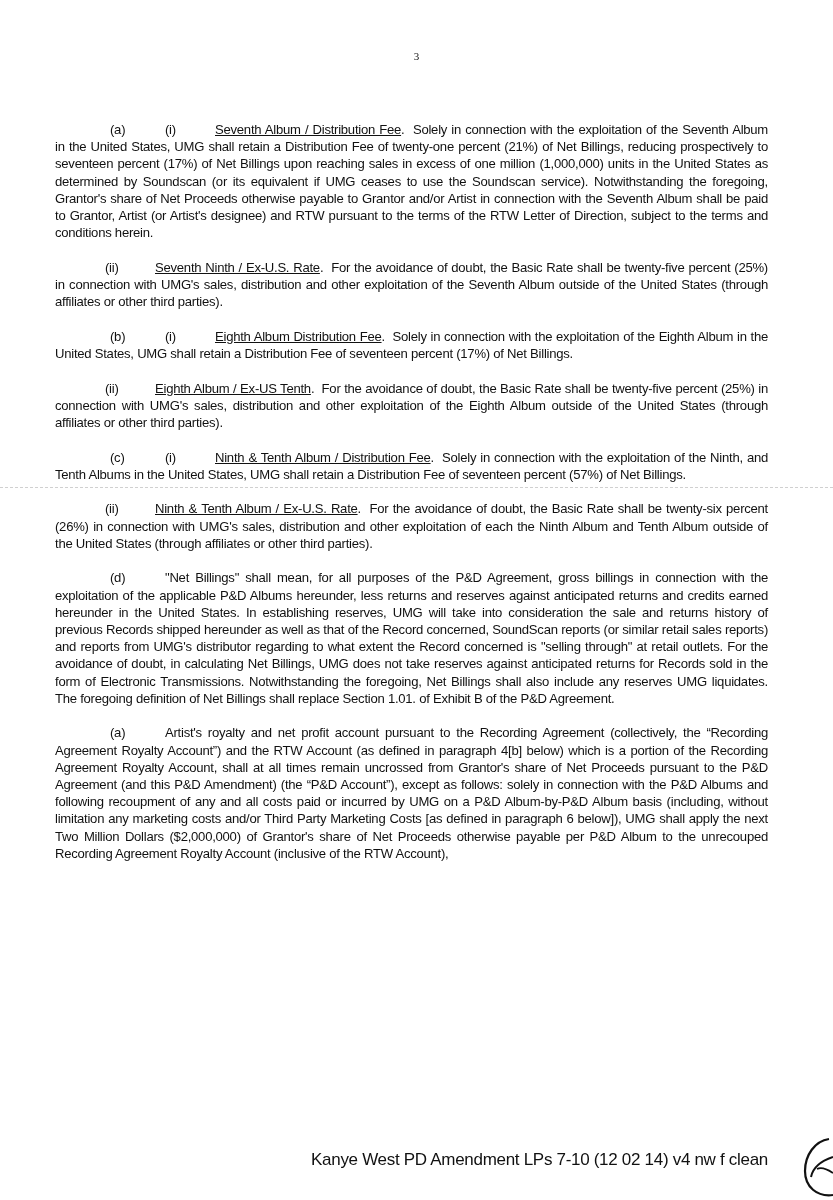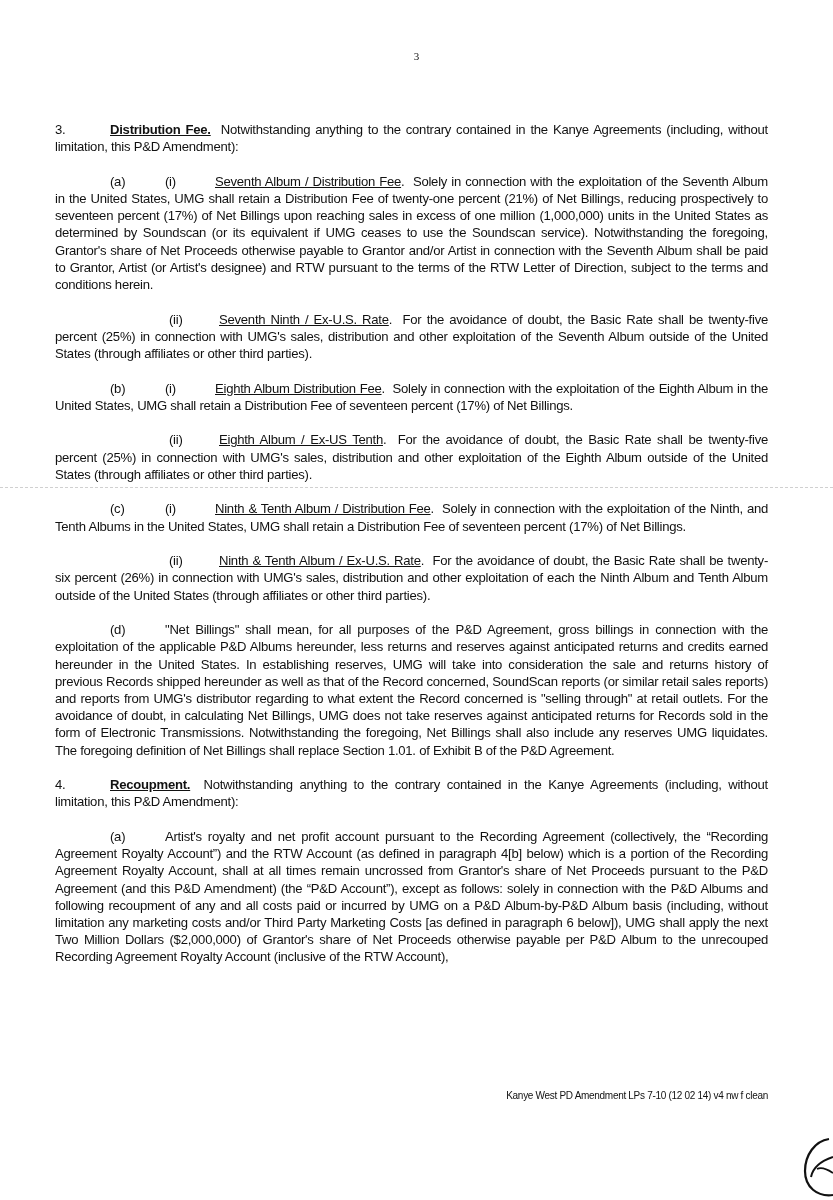--- a/index.html
+++ b/index.html
@@ -13,79 +13,73 @@
     font-size: 11px; font-family: "Liberation Serif", serif;
   }
   .content {
     position: absolute; left: 55px; top: 121px; width: 713px;
     font-size: 13.1px; line-height: 17.2px; letter-spacing: -0.25px;
   }
   p { margin: 0 0 17.4px 0; text-align: justify; }
   .sec-num { display: inline-block; width: 55px; }
   .lbl-a { display: inline-block; width: 55px; margin-left: 55px; }
   .lbl-i { display: inline-block; width: 50px; }
-  .lbl-ii { display: inline-block; width: 50px; margin-left: 114px; }
+  .lbl-ii { display: inline-block; width: 50px; margin-left: 50px; }
   .lbl-d { display: inline-block; width: 55px; margin-left: 55px; }
   .u { text-decoration: underline; margin-top: 16px; }
   .b { font-weight: bold; text-decoration: underline; }
   .dash-line {
     position: absolute; left: 0; width: 833px; top: 487px;
     border-top: 1px dashed #bdbdbd; opacity: 0.7;
   }
   .footer {
-    position: absolute; top: 1090px; right: 65px; font-size: 10px;
+    position: absolute; top: 1150px; right: 65px; font-size: 17px;
     letter-spacing: -0.3px;
   }
   .mark {
     position: absolute; right: 0; top: 1133px; width: 34px; height: 67px;
   }
 </style>
 </head>
 <body>
 
 <div class="page-num">3</div>
 <div class="dash-line"></div>
 
 <div class="content">
 
-  <p>
-    <span class="sec-num">3.</span><span class="b">Distribution Fee.</span>&nbsp; <span>Notwithstanding anything to the contrary contained in the Kanye Agreements (including, without limitation, this P&amp;D Amendment):</span>
-  </p>
 
   <p>
     <span class="lbl-a">(a)</span><span class="lbl-i">(i)</span><span class="u">Seventh Album / Distribution Fee</span>.&nbsp; <span>Solely in connection with the exploitation of the Seventh Album in the United States, UMG shall retain a Distribution Fee of twenty-one percent (21%) of Net Billings, reducing prospectively to seventeen percent (17%) of Net Billings upon reaching sales in excess of one million (1,000,000) units in the United States as determined by Soundscan (or its equivalent if UMG ceases to use the Soundscan service).  Notwithstanding the foregoing, Grantor's share of Net Proceeds otherwise payable to Grantor and/or Artist in connection with the Seventh Album shall be paid to Grantor, Artist (or Artist's designee) and RTW pursuant to the terms of the RTW Letter of Direction, subject to the terms and conditions herein.</span>
   </p>
 
   <p>
     <span class="lbl-ii">(ii)</span><span class="u">Seventh Ninth / Ex-U.S. Rate</span>.&nbsp; <span>For the avoidance of doubt, the Basic Rate shall be twenty-five percent (25%) in connection with UMG's sales, distribution and other exploitation of the Seventh Album outside of the United States (through affiliates or other third parties).</span>
   </p>
 
   <p>
     <span class="lbl-a">(b)</span><span class="lbl-i">(i)</span><span class="u">Eighth Album Distribution Fee</span>.&nbsp; <span>Solely in connection with the exploitation of the Eighth Album in the United States, UMG shall retain a Distribution Fee of seventeen percent (17%) of Net Billings.</span>
   </p>
 
   <p>
     <span class="lbl-ii">(ii)</span><span class="u">Eighth Album / Ex-US Tenth</span>.&nbsp; <span>For the avoidance of doubt, the Basic Rate shall be twenty-five percent (25%) in connection with UMG's sales, distribution and other exploitation of the Eighth Album outside of the United States (through affiliates or other third parties).</span>
   </p>
 
   <p>
-    <span class="lbl-a">(c)</span><span class="lbl-i">(i)</span><span class="u">Ninth &amp; Tenth Album / Distribution Fee</span>.&nbsp; <span>Solely in connection with the exploitation of the Ninth, and Tenth Albums in the United States, UMG shall retain a Distribution Fee of seventeen percent (17%) of Net Billings.</span>
+    <span class="lbl-a">(c)</span><span class="lbl-i">(i)</span><span class="u">Ninth &amp; Tenth Album / Distribution Fee</span>.&nbsp; <span>Solely in connection with the exploitation of the Ninth, and Tenth Albums in the United States, UMG shall retain a Distribution Fee of seventeen percent (57%) of Net Billings.</span>
   </p>
 
   <p>
     <span class="lbl-ii">(ii)</span><span class="u">Ninth &amp; Tenth Album / Ex-U.S. Rate</span>.&nbsp; <span>For the avoidance of doubt, the Basic Rate shall be twenty-six percent (26%) in connection with UMG's sales, distribution and other exploitation of each the Ninth Album and Tenth Album outside of the United States (through affiliates or other third parties).</span>
   </p>
 
   <p>
     <span class="lbl-d">(d)</span><span>"Net Billings" shall mean, for all purposes of the P&amp;D Agreement, gross billings in connection with the exploitation of the applicable P&amp;D Albums hereunder, less returns and reserves against anticipated returns and credits earned hereunder in the United States.  In establishing reserves, UMG will take into consideration the sale and returns history of previous Records shipped hereunder as well as that of the Record concerned, SoundScan reports (or similar retail sales reports) and reports from UMG's distributor regarding to what extent the Record concerned is "selling through" at retail outlets. For the avoidance of doubt, in calculating Net Billings, UMG does not take reserves against anticipated returns for Records sold in the form of Electronic Transmissions. Notwithstanding the foregoing, Net Billings shall also include any reserves UMG liquidates. The foregoing definition of Net Billings shall replace Section 1.01. of Exhibit B of the P&amp;D Agreement.</span>
   </p>
 
-  <p>
-    <span class="sec-num">4.</span><span class="b">Recoupment.</span>&nbsp; <span>Notwithstanding anything to the contrary contained in the Kanye Agreements (including, without limitation, this P&amp;D Amendment):</span>
-  </p>
 
   <p>
     <span class="lbl-d">(a)</span><span>Artist's royalty and net profit account pursuant to the Recording Agreement (collectively, the “Recording Agreement Royalty Account”) and the RTW Account (as defined in paragraph 4[b] below) which is a portion of the Recording Agreement Royalty Account, shall at all times remain uncrossed from Grantor's share of Net Proceeds pursuant to the P&amp;D Agreement (and this P&amp;D Amendment) (the “P&amp;D Account”), except as follows: solely in connection with the P&amp;D Albums and following recoupment of any and all costs paid or incurred by UMG on a P&amp;D Album-by-P&amp;D Album basis (including, without limitation any marketing costs and/or Third Party Marketing Costs [as defined in paragraph 6 below]), UMG shall apply the next Two Million Dollars ($2,000,000) of Grantor's share of Net Proceeds otherwise payable per P&amp;D Album to the unrecouped Recording Agreement Royalty Account (inclusive of the RTW Account),</span>
   </p>
 
 </div>
 
 <div class="footer">Kanye West PD Amendment LPs 7-10 (12 02 14) v4 nw f clean</div>
 
 <svg class="mark" viewBox="0 0 34 67">

